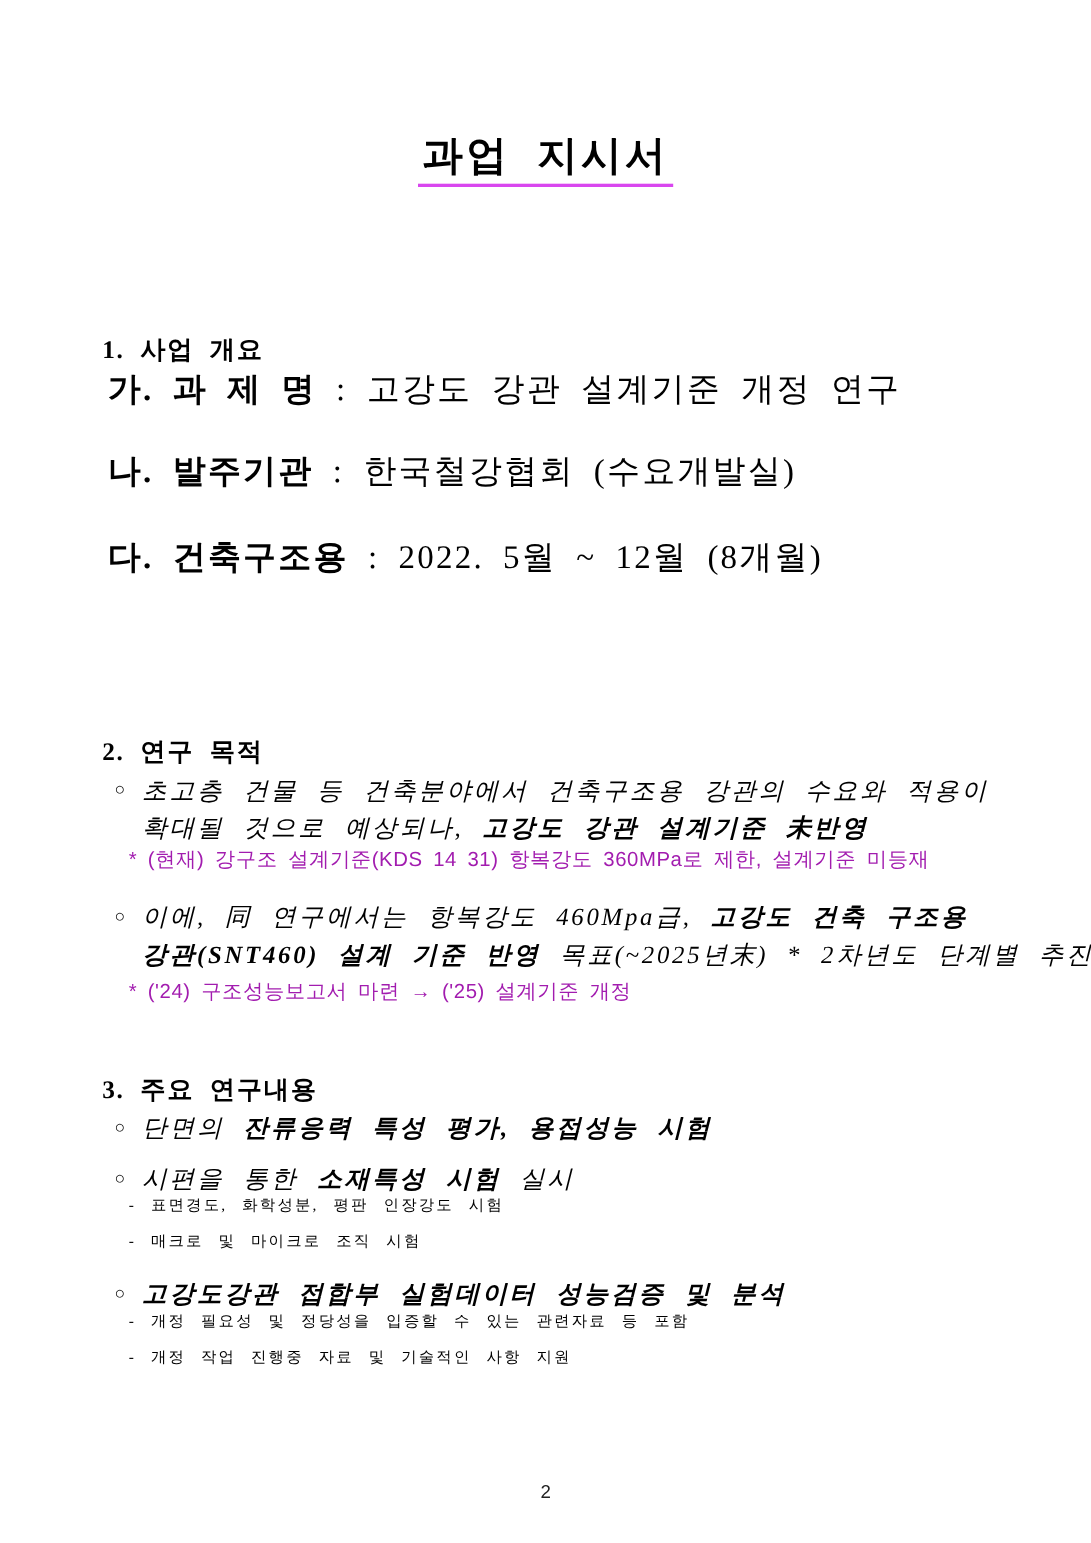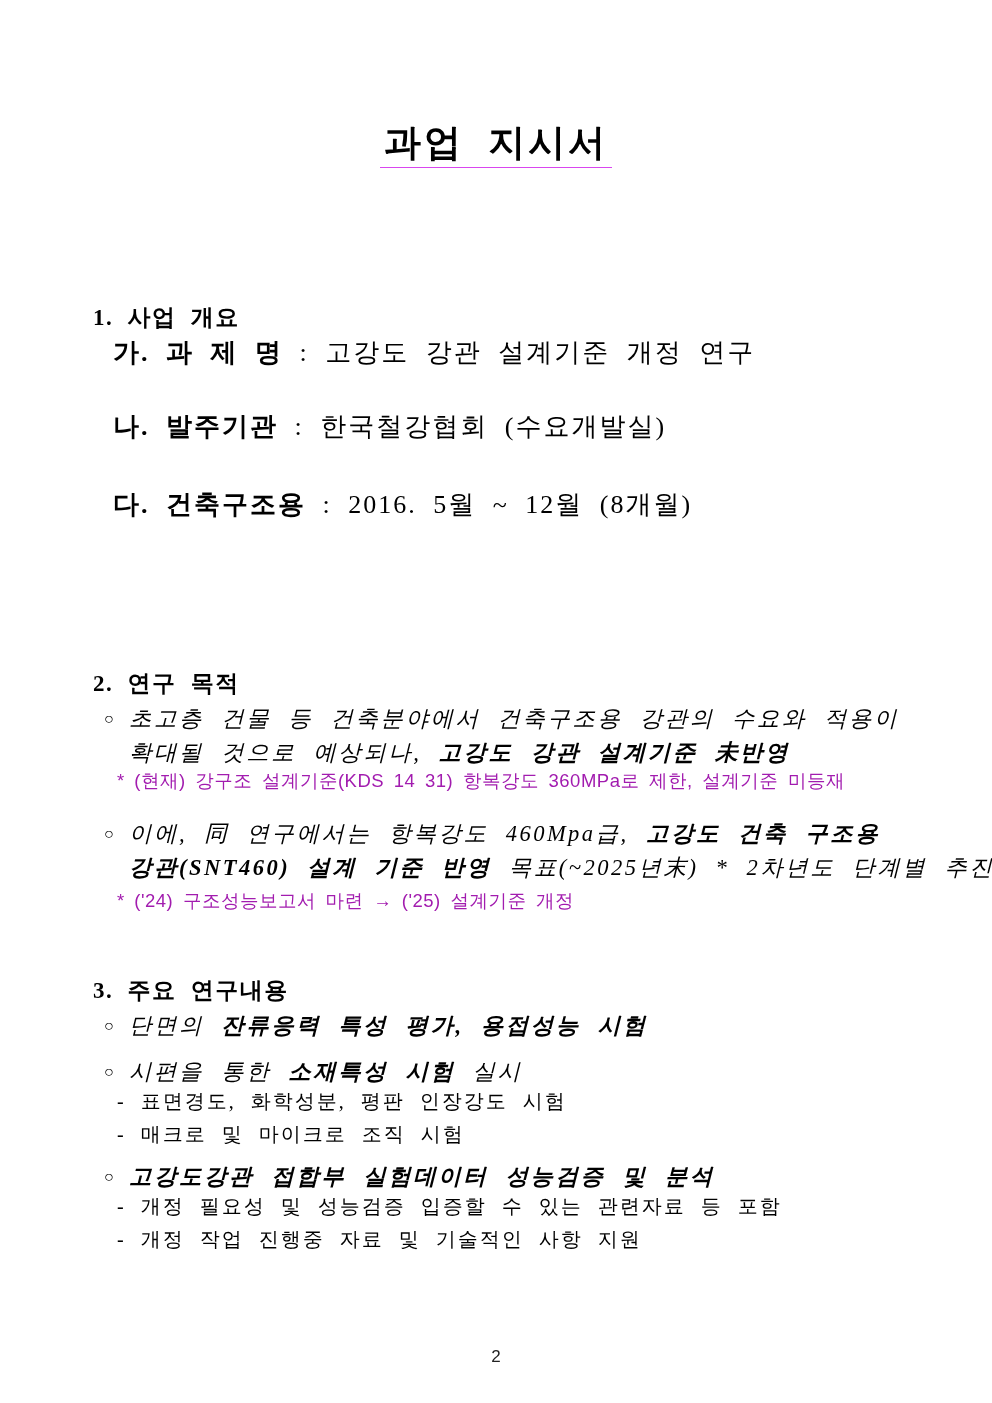--- a/index.html
+++ b/index.html
@@ -20,41 +20,41 @@
     width: 100%;
     text-align: center;
   }
   .title {
     display: inline-block;
     font-size: 37px;
     font-weight: bold;
     letter-spacing: 3px;
     word-spacing: 12px;
     line-height: 1.2;
-    border-bottom: 1px solid #d946ef;
+    border-bottom: 3px solid #d946ef;
     padding: 0 4px 2px 4px;
     white-space: pre;
   }
   
   .sec-h {
     position: absolute;
     left: 93px;
     font-size: 23px;
     font-weight: bold;
     letter-spacing: 1.5px;
     word-spacing: 7px;
     line-height: 1.2;
     white-space: nowrap;
     margin-top: 32px;
   }
   
   .item {
     position: absolute;
-    left: 113px;
-    font-size: 26px;
+    left: 98px;
+    font-size: 30px;
     letter-spacing: 2px;
     word-spacing: 8px;
     line-height: 1.2;
     white-space: nowrap;
   }
   .item .lab { font-weight: bold; white-space: pre; }
   .item .colon { white-space: pre; }
   .item .val { white-space: pre; }
   
   .bullet {
@@ -87,21 +87,21 @@
     letter-spacing: 0.5px;
     word-spacing: 4px;
     line-height: 24px;
     white-space: nowrap;
     color: #a21caf;
   }
   
   .dash {
     position: absolute;
     left: 117px;
-    font-size: 20px;
+    font-size: 14px;
     letter-spacing: 2px;
     word-spacing: 8px;
     line-height: 1.3;
     white-space: nowrap;
   }
   
   .page-num {
     position: absolute;
     top: 1347px;
     left: 0;
@@ -120,21 +120,21 @@
   <div class="title-row">
     <span class="title">과업 지시서</span>
   </div>
 
   <div class="sec-h" style="top:272px">1. 사업 개요</div>
 
   <div class="item" style="top:337px"><span class="lab">가. 과 제 명</span><span class="colon"> : </span><span class="val">고강도 강관 설계기준 개정 연구</span></div>
 
   <div class="item" style="top:411px"><span class="lab">나. 발주기관</span><span class="colon"> : </span><span class="val">한국철강협회 (수요개발실)</span></div>
 
-  <div class="item" style="top:489px"><span class="lab">다. 건축구조용</span><span class="colon"> : </span><span class="val">2016. 5월 ~ 12월 (8개월)</span></div>
+  <div class="item" style="top:489px"><span class="lab">다. 건축구조용</span><span class="colon"> : </span><span class="val">2022. 5월 ~ 12월 (8개월)</span></div>
 
 
   <div class="sec-h" style="top:638px">2. 연구 목적</div>
 
   <div class="bullet" style="top:702px">
     <span class="mk">○</span>
     <span class="ln"><span class="pre">초고층 건물 등 건축분야에서 건축구조용 강관의 수요와 적용이</span></span>
     <span class="ln"><span class="pre">확대될 것으로 예상되나, </span><span class="b pre">고강도 강관 설계기준 未반영</span></span>
   </div>
 
@@ -161,18 +161,18 @@
   </div>
 
   <div class="dash" style="top:1088px">- 표면경도, 화학성분, 평판 인장강도 시험</div>
   <div class="dash" style="top:1121px">- 매크로 및 마이크로 조직 시험</div>
 
   <div class="bullet" style="top:1160px">
     <span class="mk">○</span>
     <span class="ln"><span class="b pre">고강도강관 접합부 실험데이터 성능검증 및 분석</span></span>
   </div>
 
-  <div class="dash" style="top:1193px">- 개정 필요성 및 성능검증 입증할 수 있는 관련자료 등 포함</div>
+  <div class="dash" style="top:1193px">- 개정 필요성 및 정당성을 입증할 수 있는 관련자료 등 포함</div>
   <div class="dash" style="top:1226px">- 개정 작업 진행중 자료 및 기술적인 사항 지원</div>
 
   <div class="page-num">2</div>
 
 </div>
 
 </body></html>

